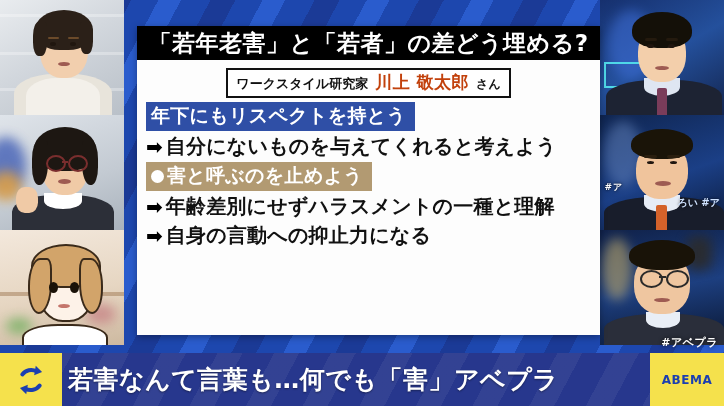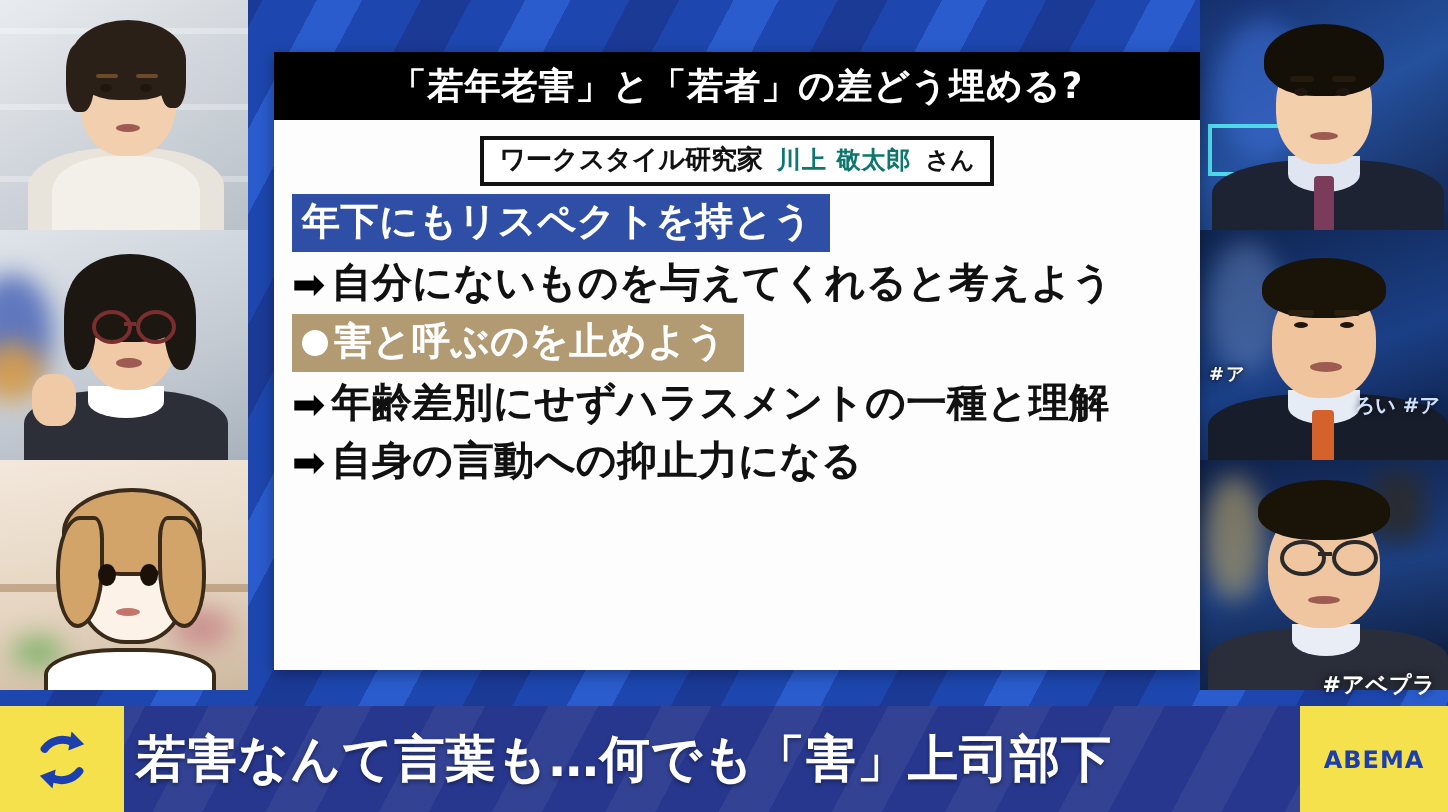--- a/index.html
+++ b/index.html
@@ -59,31 +59,31 @@
 
   
   #card{
     position:absolute;left:137px;top:26px;width:463px;height:309px;
     background:#fdfdfd;box-shadow:0 2px 7px rgba(0,0,0,.35);
   }
   #titleBar{
     height:34px;background:#000;display:flex;align-items:center;justify-content:center;
   }
   #titleBar .t{
-    color:#fff;font-weight:bold;font-size:18px;letter-spacing:.5px;white-space:nowrap;
+    color:#fff;font-weight:bold;font-size:23px;letter-spacing:.5px;white-space:nowrap;
   }
   #cardBody{padding:6px 9px 0 9px;}
 
   .speakerRow{display:flex;justify-content:center;margin:2px 0 4px 0;}
   .speakerBox{
     border:2px solid #111;background:#fff;padding:1px 8px 2px 8px;
     display:flex;align-items:baseline;gap:7px;white-space:nowrap;
   }
   .spRole{font-size:13px;color:#111;font-weight:600;}
-  .spName{font-size:12px;color:#0f766e;font-weight:bold;letter-spacing:.5px;}
+  .spName{font-size:17px;color:#c2410c;font-weight:bold;letter-spacing:.5px;}
   .spHon{font-size:12px;color:#111;font-weight:600;}
 
   .line{display:flex;align-items:flex-end;white-space:nowrap;margin:1px 0;}
   .hl{display:inline-block;padding:1px 9px 2px 5px;color:#fff;font-weight:bold;font-size:19px;letter-spacing:.3px;}
   .hl.navy{background:#2f4fa6;}
   .hl.tan{background:#b29a72;}
   .hl.sky{background:#5fb4dd;padding:2px 10px 3px 6px;line-height:1.18;white-space:normal;}
   .dot{display:inline-block;width:13px;height:13px;border-radius:50%;background:#fff;margin-right:3px;vertical-align:-1px;}
   .small{font-size:14px;}
 
@@ -297,19 +297,19 @@
     <div id="recycleBox">
       <svg width="38" height="38" viewBox="0 0 48 48">
         <g fill="none" stroke="#1c3fb0" stroke-width="5" stroke-linecap="round">
           <path d="M13 17 A14 14 0 0 1 31 13"></path>
           <path d="M35 31 A14 14 0 0 1 17 35"></path>
         </g>
         <polygon points="30,6 38,14 28,18" fill="#1c3fb0"></polygon>
         <polygon points="18,42 10,34 20,30" fill="#1c3fb0"></polygon>
       </svg>
     </div>
-    <div id="bannerText">若害なんて言葉も…何でも「害」上司部下</div>
+    <div id="bannerText">若害なんて言葉も…何でも「害」アベプラ</div>
     <div id="logoBox">
       <span class="l1">ABEMA</span>
     </div>
   </div>
 
 </div>
 
 </body></html>

